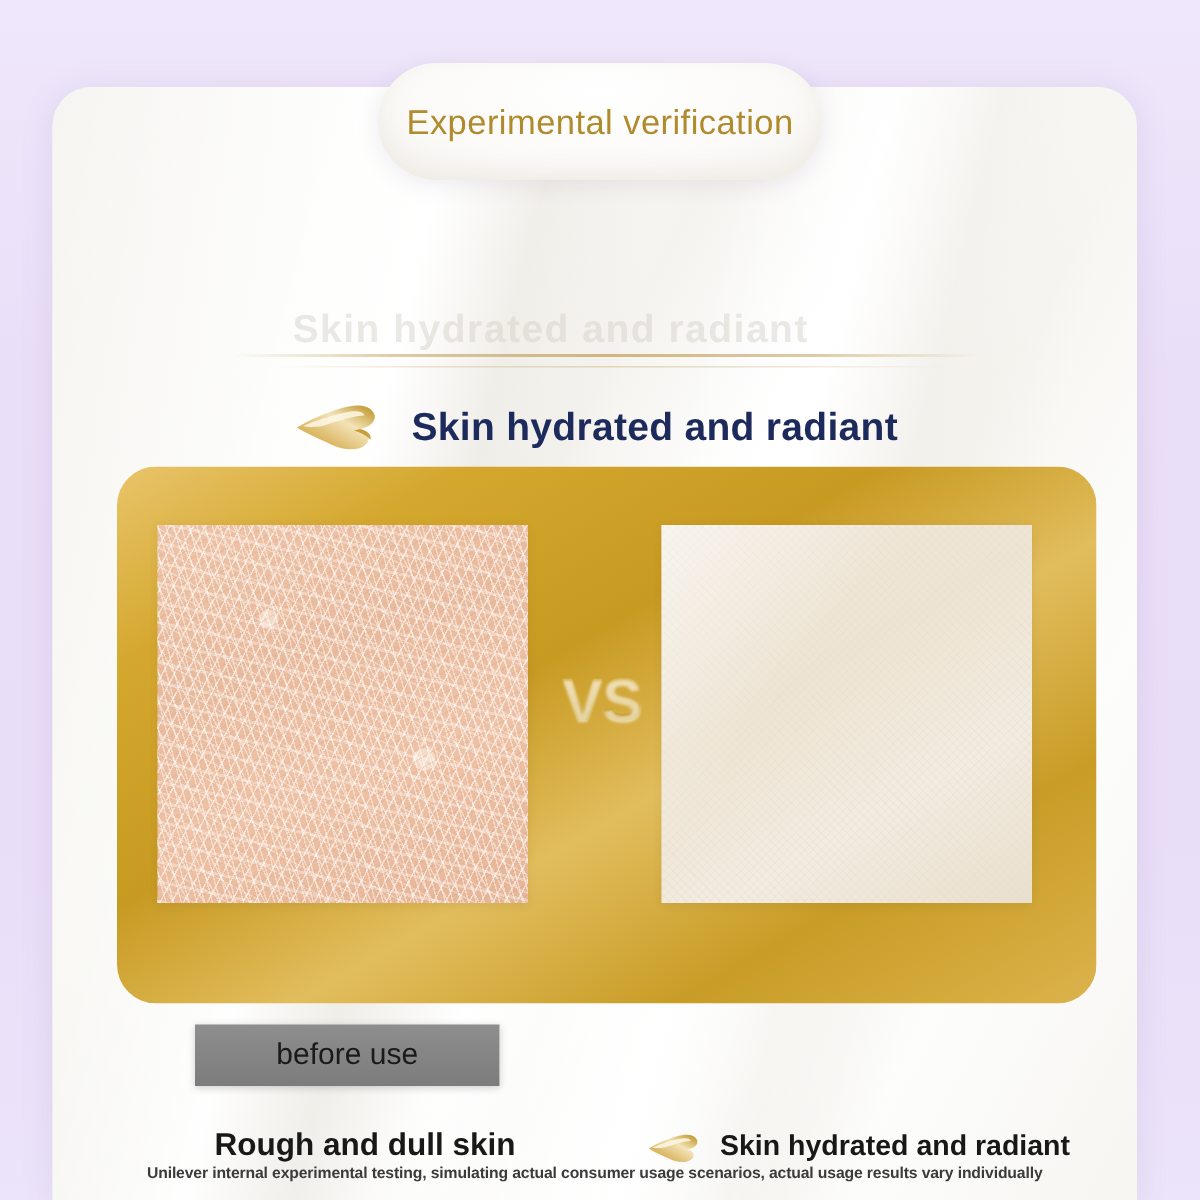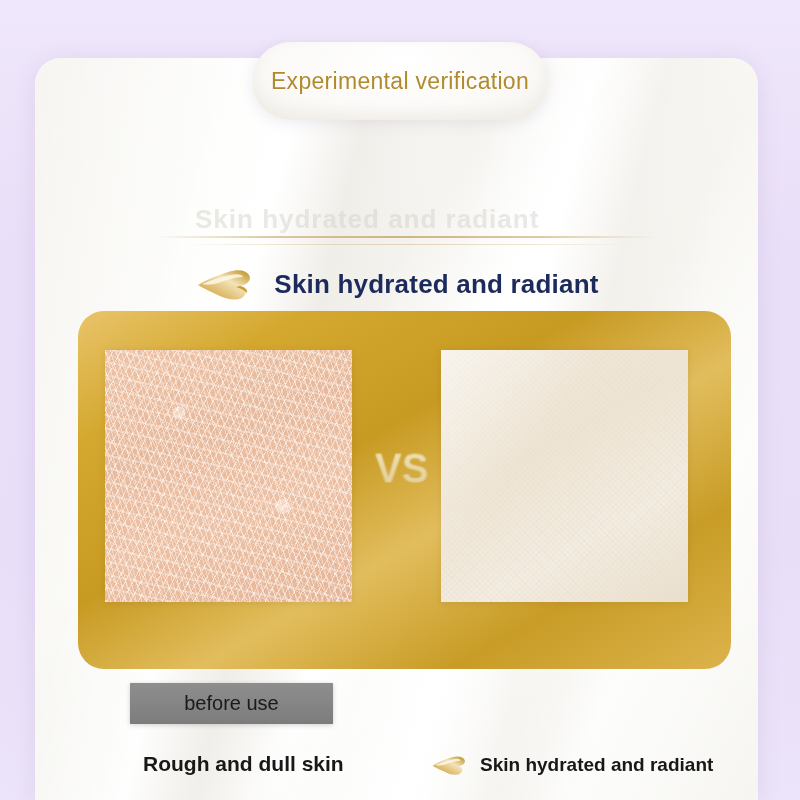--- a/index.html
+++ b/index.html
@@ -255,18 +255,19 @@
         <svg width="40" height="26" viewBox="0 0 64 40">
           <path d="M4 21 C14 15 24 11 34 8 C44 5 52 6 55 11 C58 16 53 21 46 22
                    C52 24 54 29 49 33 C44 37 34 36 26 32 C18 28 10 25 4 21 Z" fill="url(#goldA)"></path>
           <path d="M8 20 C17 16 27 13 36 11 C43 9.5 48 10 49 13
                    C43 13 33 16 24 19 C18 21 12 21 8 20 Z" fill="#fdf7e6" opacity="0.85"></path>
         </svg>
         <span class="t">Skin hydrated and radiant</span>
       </div>
     </div>
 
+    <div class="footer">Unilever internal experimental testing, simulating actual consumer usage scenarios, actual usage results vary individually</div>
   </div>
 
   <div class="title-pill">
     <span>Experimental verification</span>
   </div>
 </div>
 
 </body></html>

